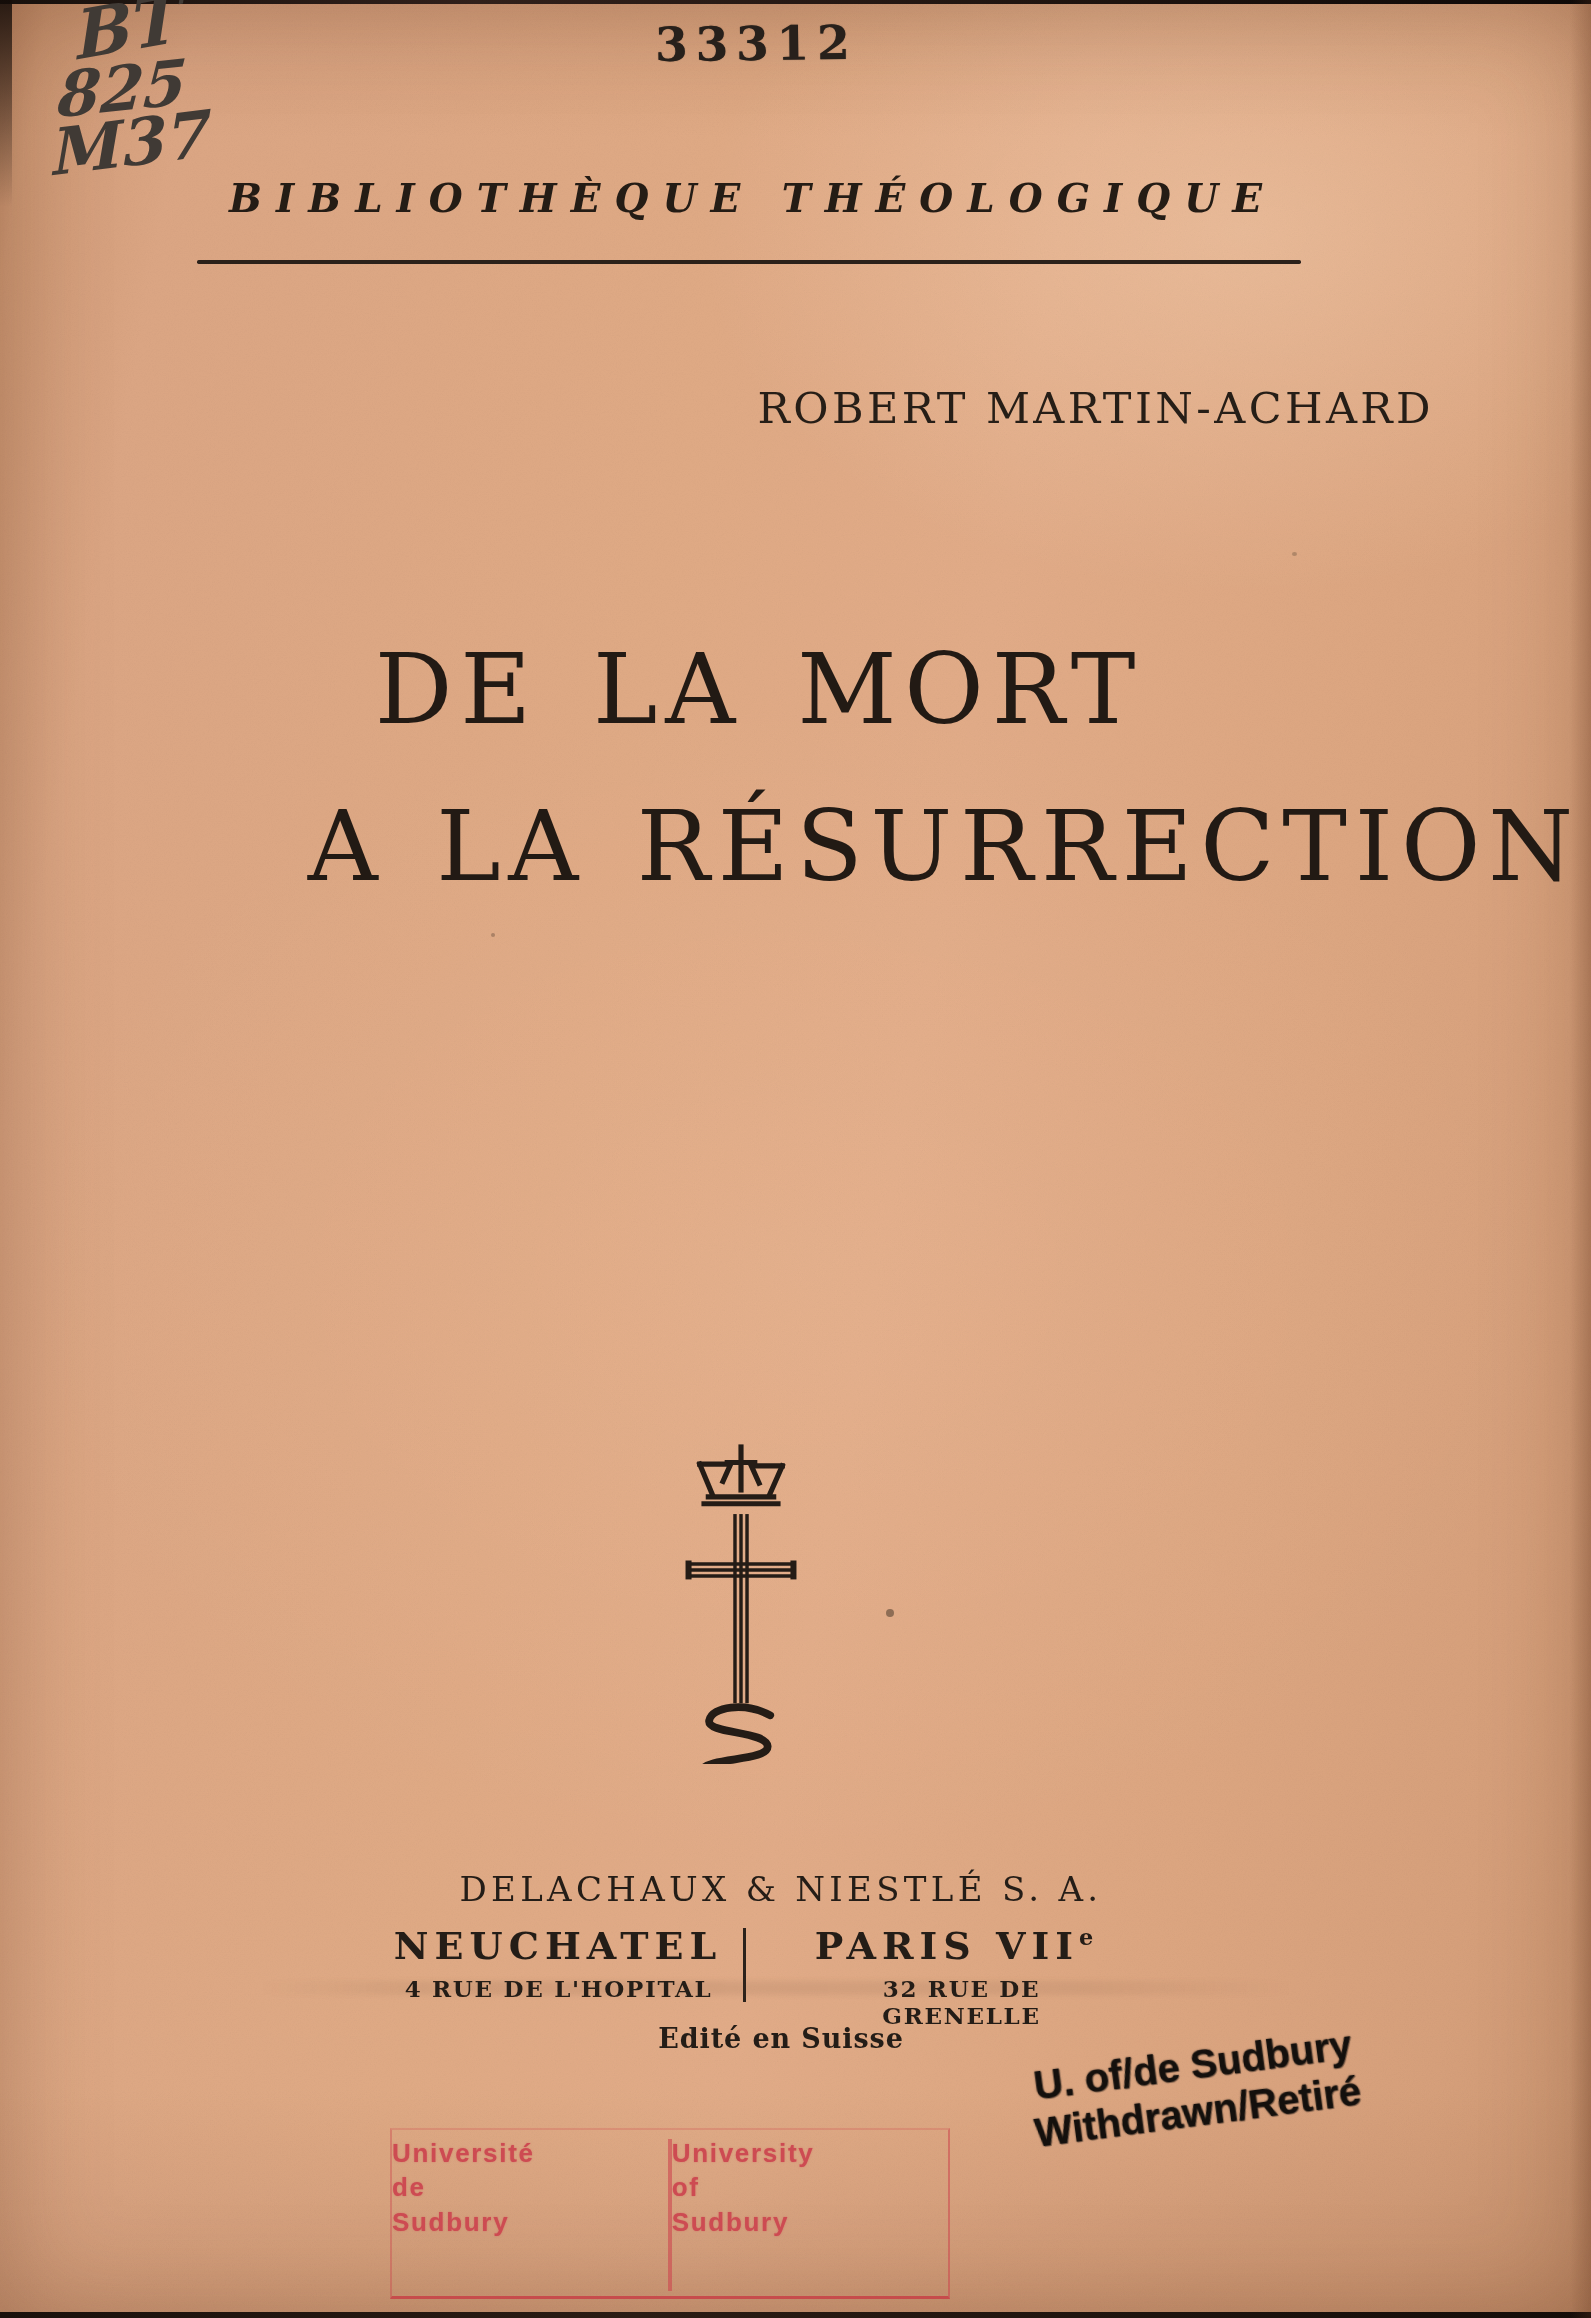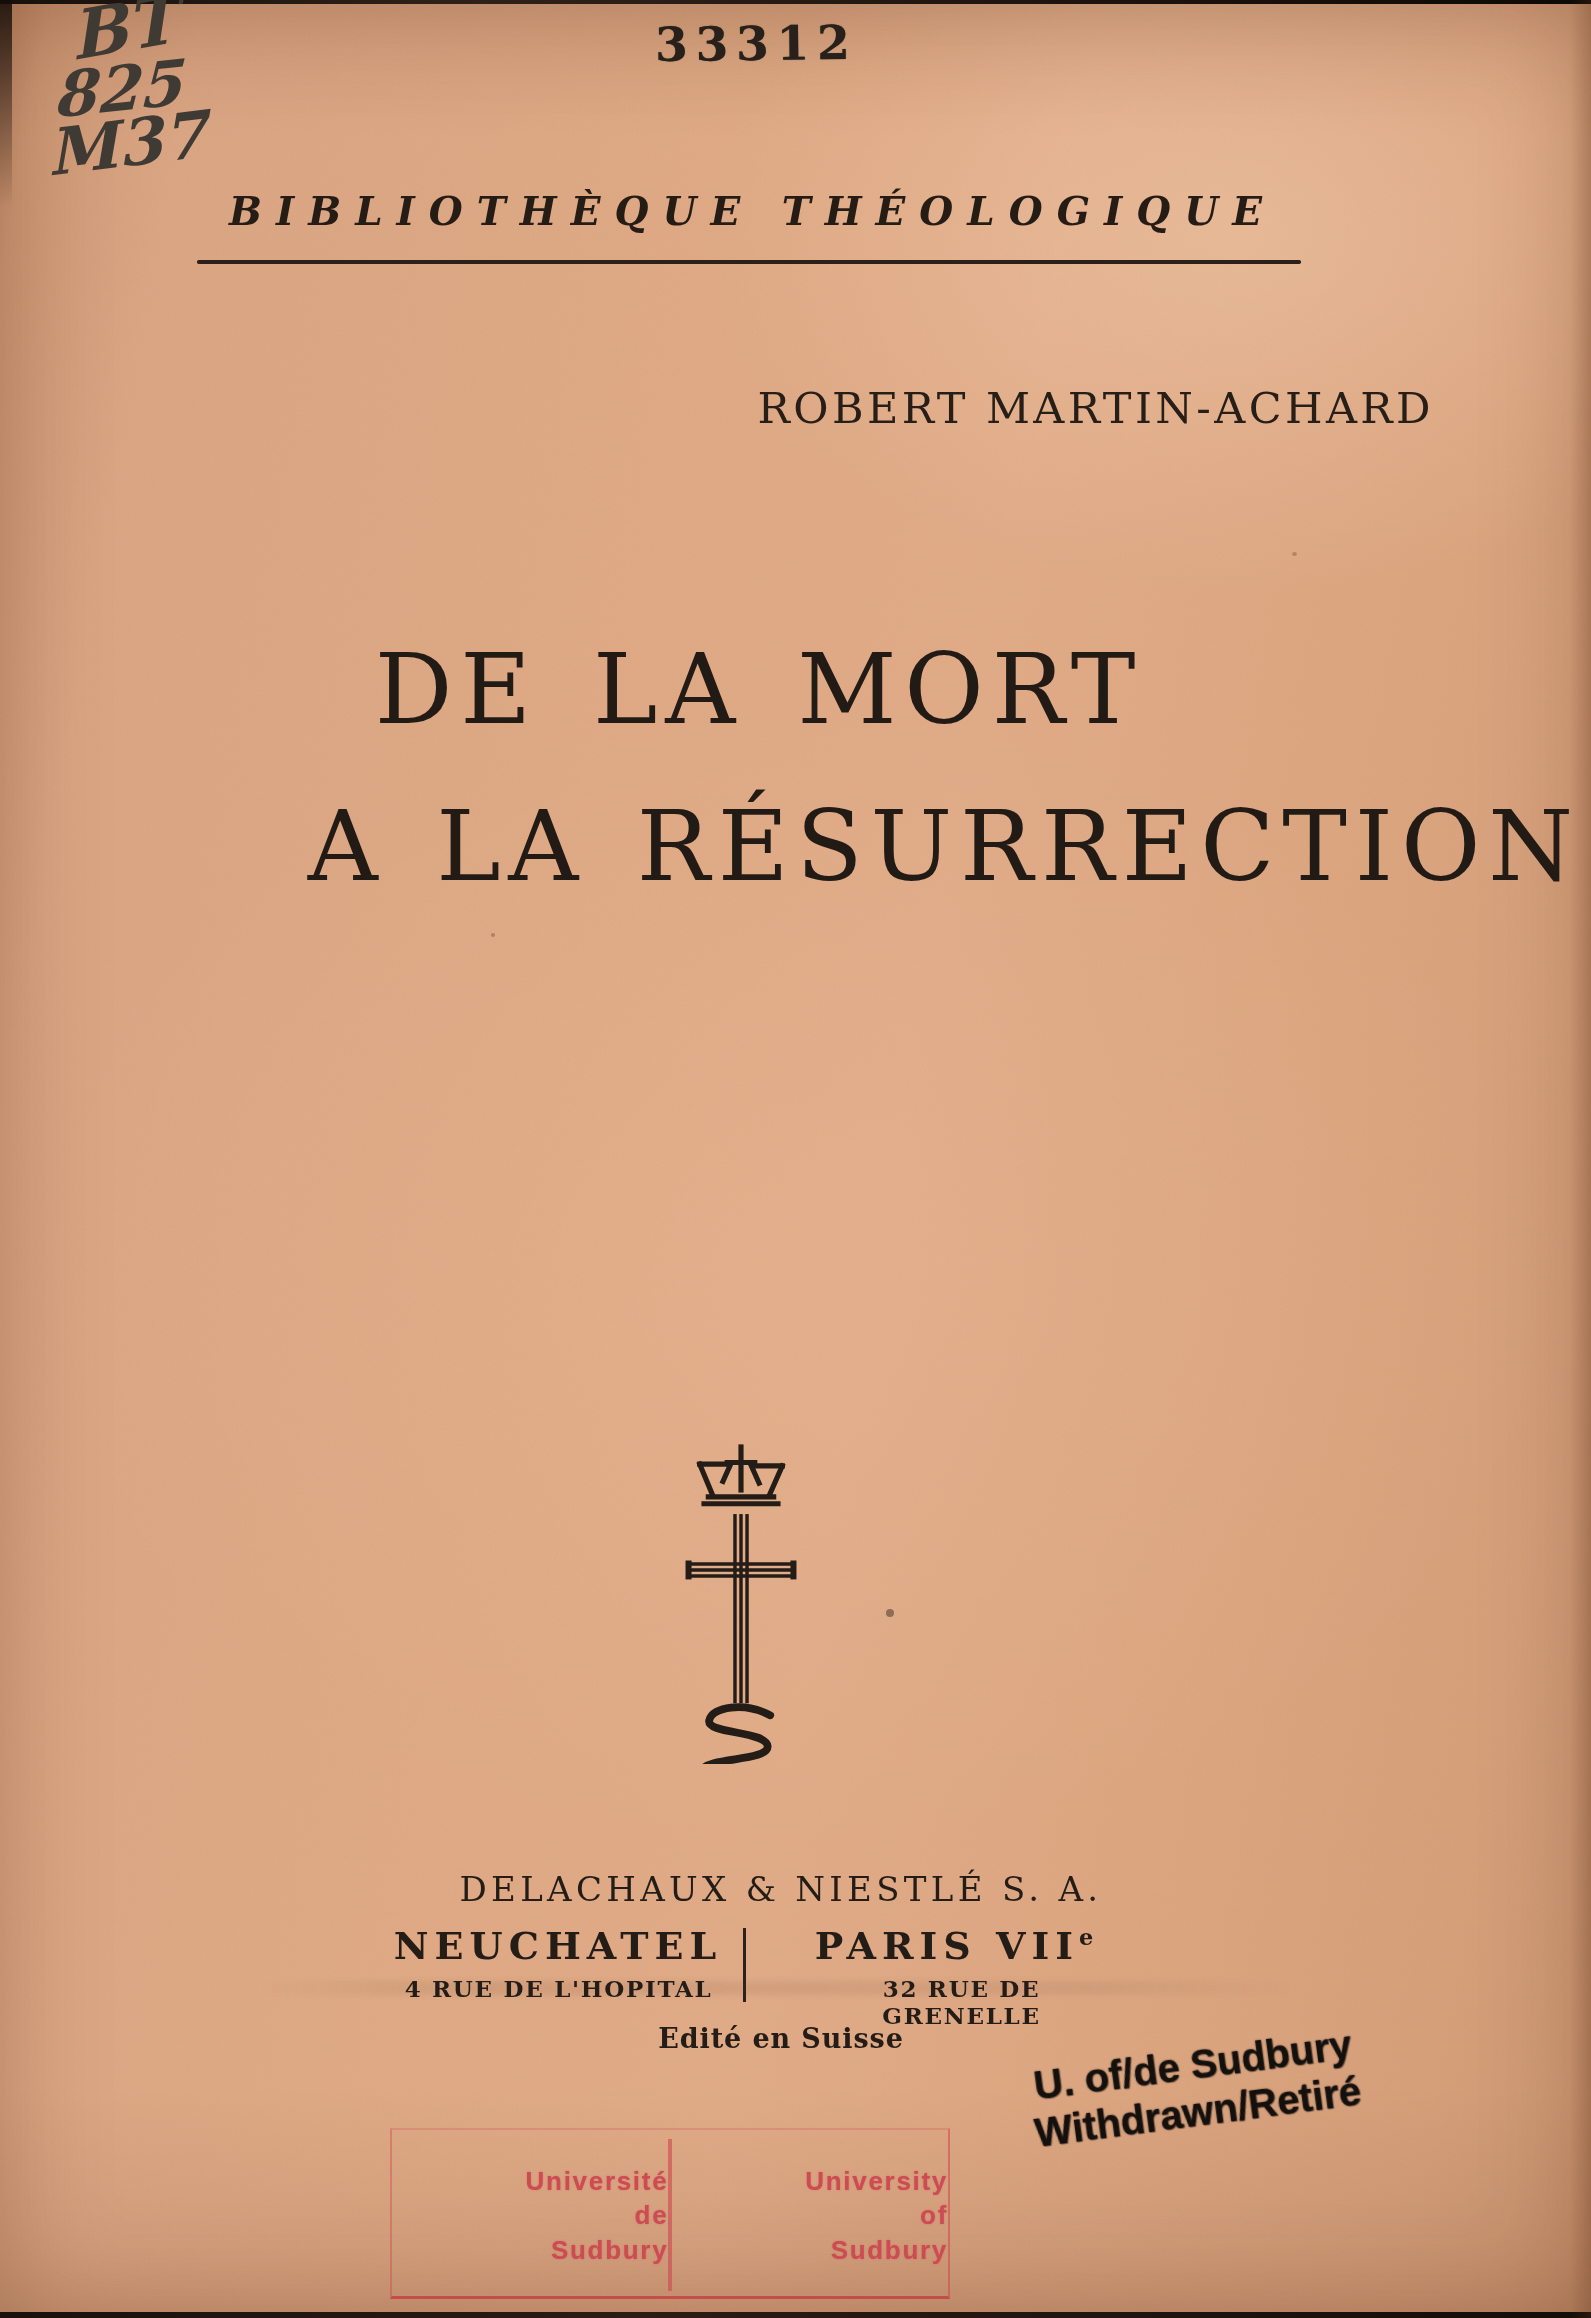--- a/index.html
+++ b/index.html
@@ -35,21 +35,21 @@
   .callnum .l3{font-size:64px;transform:rotate(-7deg) skewX(-6deg);margin-left:0px;}
 
   
   .accnum{position:absolute;left:655px;top:15.5px;
     font-family:"DejaVu Serif", serif;font-weight:bold;
     font-size:47px;letter-spacing:7.8px;color:#27201b;
     transform:rotate(-0.6deg);
     text-shadow:0 0 0.9px rgba(39,32,27,0.7);}
 
   
-  .series{position:absolute;left:80px;top:188px;width:1345px;text-align:center;
+  .series{position:absolute;left:80px;top:175px;width:1345px;text-align:center;
     font-style:italic;font-weight:bold;font-size:39px;letter-spacing:14px;
     color:#241c15;}
   .series-rule{position:absolute;left:197px;top:260px;width:1104px;height:4.3px;
     background:#2b211a;border-radius:1.7px;}
 
   
   .author{position:absolute;left:54px;top:383px;width:1380px;text-align:right;
     font-size:43px;letter-spacing:3.4px;color:#261e17;}
 
   
@@ -85,21 +85,21 @@
     font-size:27px;font-weight:bold;letter-spacing:0.9px;color:#241d17;}
 
   
   .redstamp{position:absolute;left:390px;top:2128px;width:556px;height:166px;
     font-family:"Liberation Sans", sans-serif;color:#cd4b52;
     border-top:2.6px solid rgba(205,70,78,0.25);
     border-left:2.6px solid rgba(205,70,78,0.40);
     border-right:2.6px solid rgba(205,70,78,0.55);
     border-bottom:3.4px solid rgba(200,60,68,0.80);
     display:flex;}
-  .redstamp .cell{flex:1;text-align:right;padding-top:34px;
+  .redstamp .cell{flex:1;text-align:left;padding-top:6px;
     font-size:26px;font-weight:bold;letter-spacing:1.7px;line-height:1.32;
     text-shadow:0 0 1.7px rgba(205,75,82,0.55);
     filter:blur(0.3px);}
   .redstamp .rdiv{width:3.4px;margin:8.6px 0 5.2px 0;background:rgba(205,70,78,0.6);}
 
   
   .blackstamp{position:absolute;left:1031px;top:2063px;width:569px;
     font-family:"Liberation Sans", sans-serif;font-weight:bold;
     font-size:40px;line-height:1.18;letter-spacing:0px;color:#14100d;
     transform:rotate(-7.5deg);transform-origin:left top;

